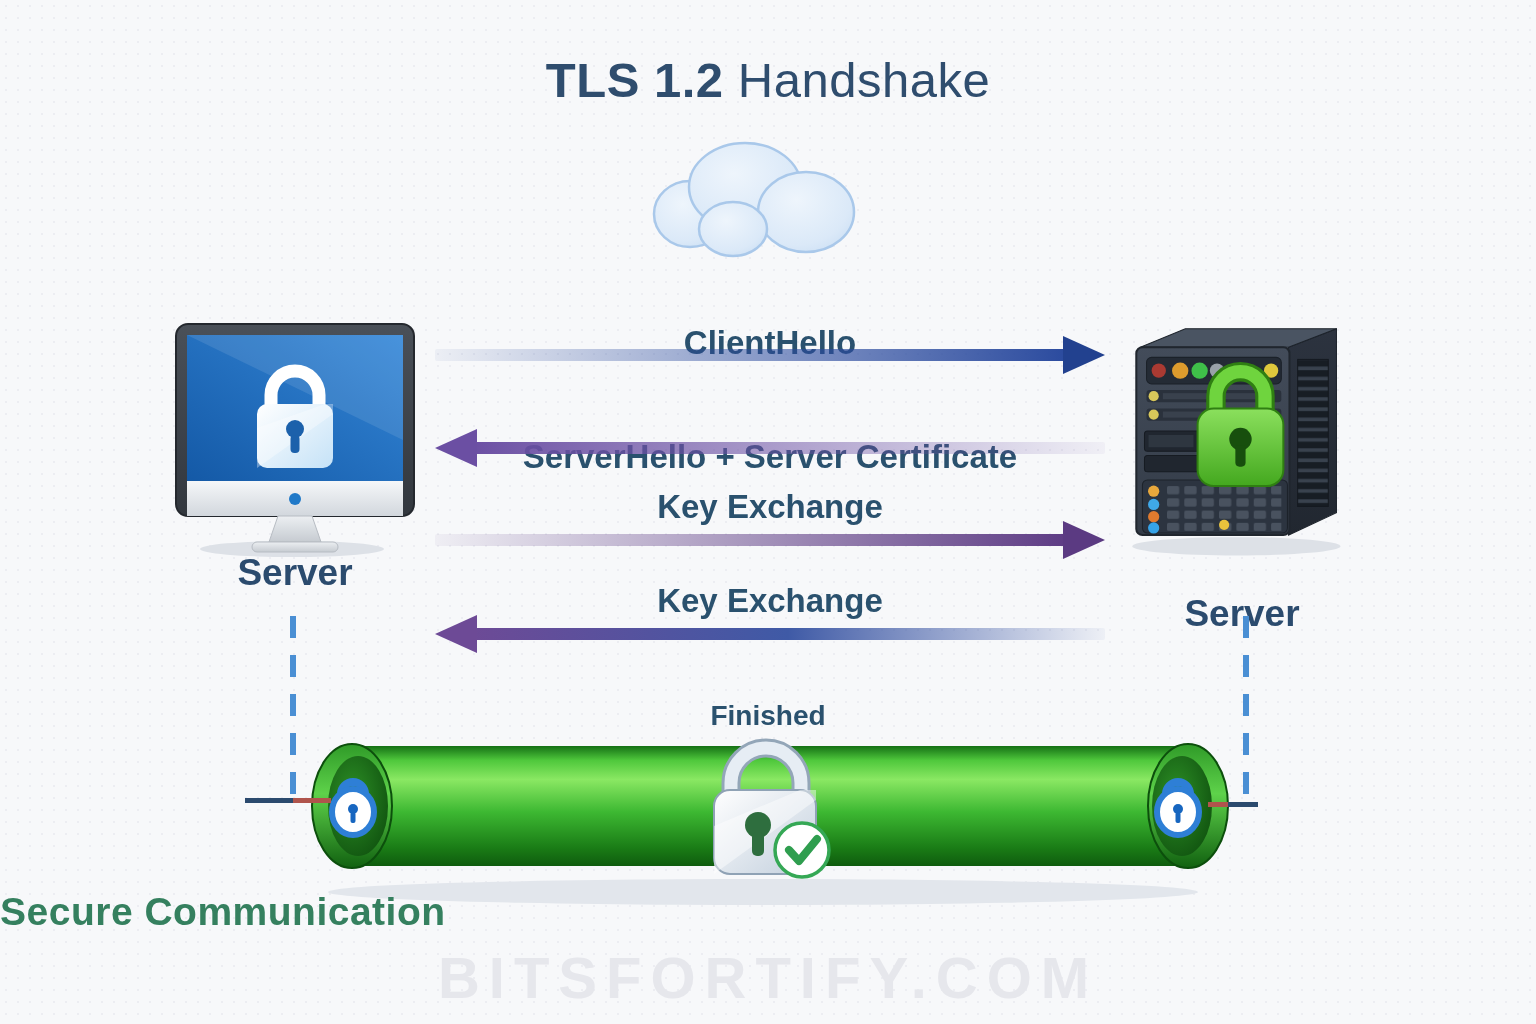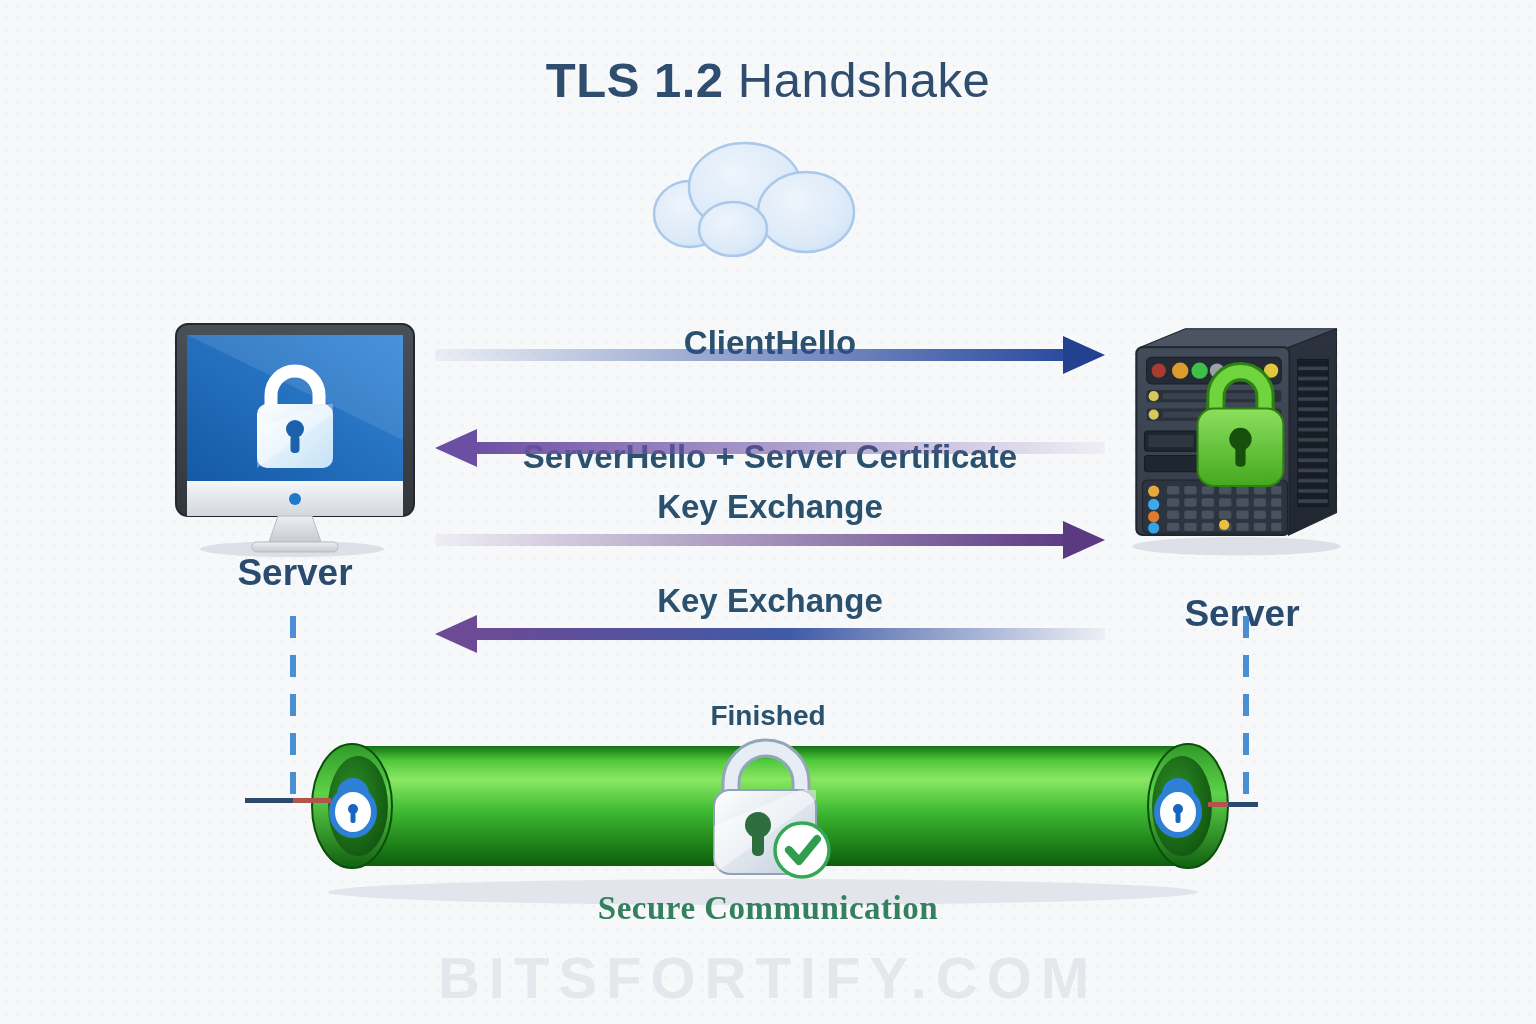--- a/index.html
+++ b/index.html
@@ -21,21 +21,21 @@
   .msg-label{left:435px;width:670px;text-align:center;font-size:33px;font-weight:600;color:var(--message-text,#2a516e);}
   .arrow{left:435px;width:670px;height:38px;}
   .arrow-body{position:absolute;top:13px;height:12px;border-radius:2px;}
   .arrow-body.dir-right{left:0;right:36px;}
   .arrow-body.dir-left{left:36px;right:0;}
   .arrow-head{position:absolute;top:0;width:0;height:0;border-top:19px solid transparent;border-bottom:19px solid transparent;}
   .arrow-head.dir-right{right:0;border-left-width:42px;border-left-style:solid;}
   .arrow-head.dir-left{left:0;border-right-width:42px;border-right-style:solid;}
   
   .finished{left:0;right:0;top:700px;text-align:center;font-size:28px;font-weight:600;color:var(--message-text,#2a516e);}
-  .secure{left:0;right:0;top:890px;text-align:center;font-size:33px;font-weight:700;color:var(--secure-text,#35805f);letter-spacing:.5px;font-family:Liberation Serif, serif;}
+  .secure{left:0;right:0;top:890px;text-align:left;font-size:39px;font-weight:700;color:var(--secure-text,#35805f);letter-spacing:.5px;}
   .watermark{left:0;right:0;top:944px;text-align:center;font-size:58px;font-weight:700;
              color:var(--watermark-text,#e6e7ec);letter-spacing:9px;}
   .overlay{pointer-events:none;}
 </style>
 </head>
 <body>
 
 <div id="canvas">
 
   <div class="abs title">

